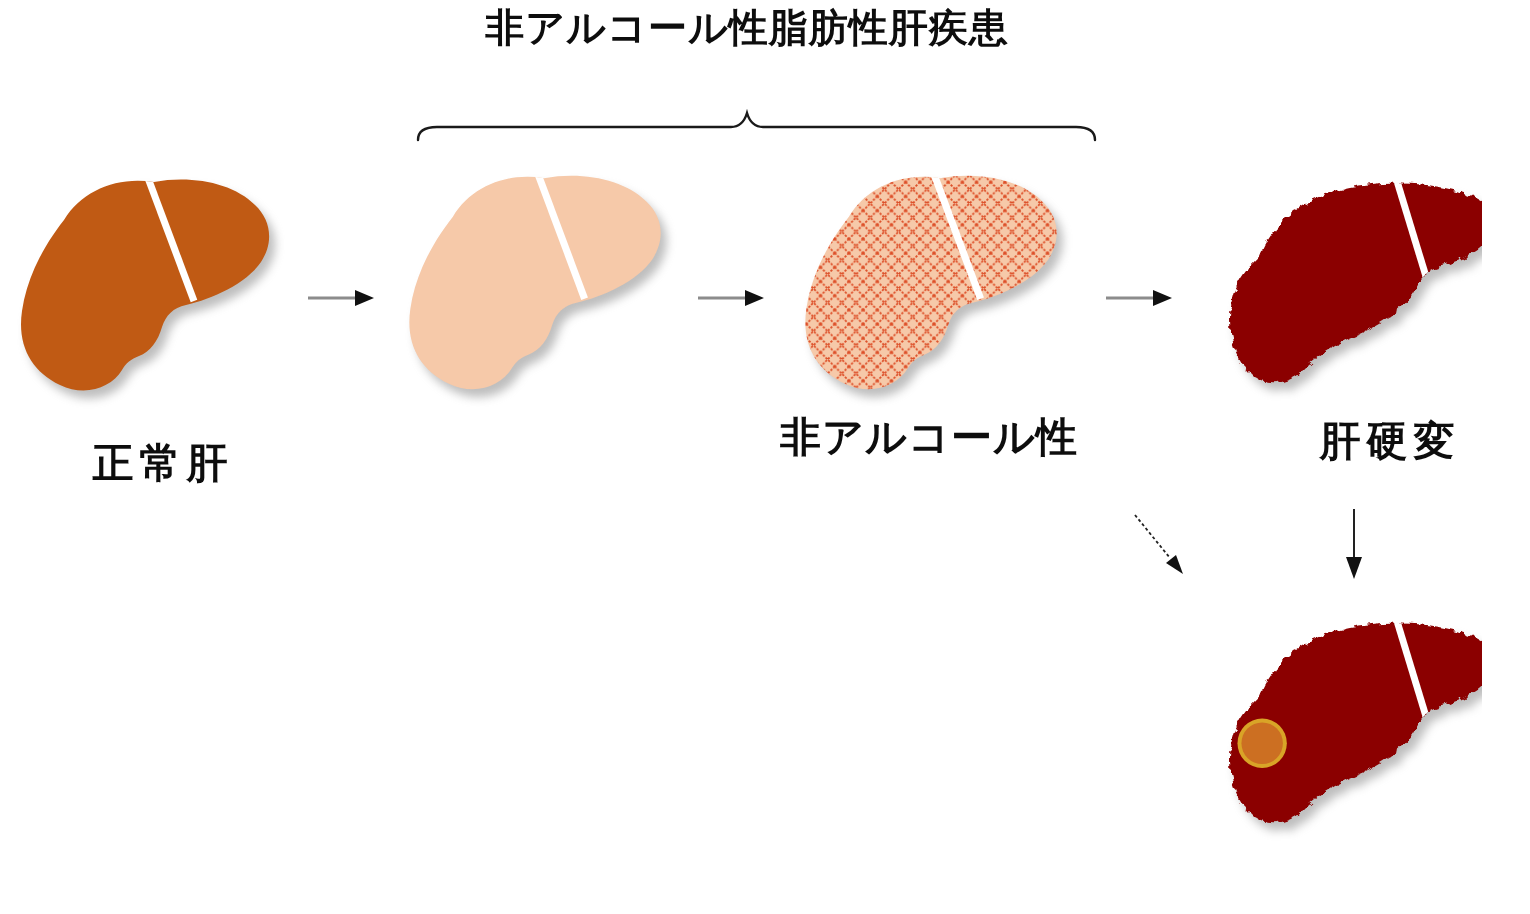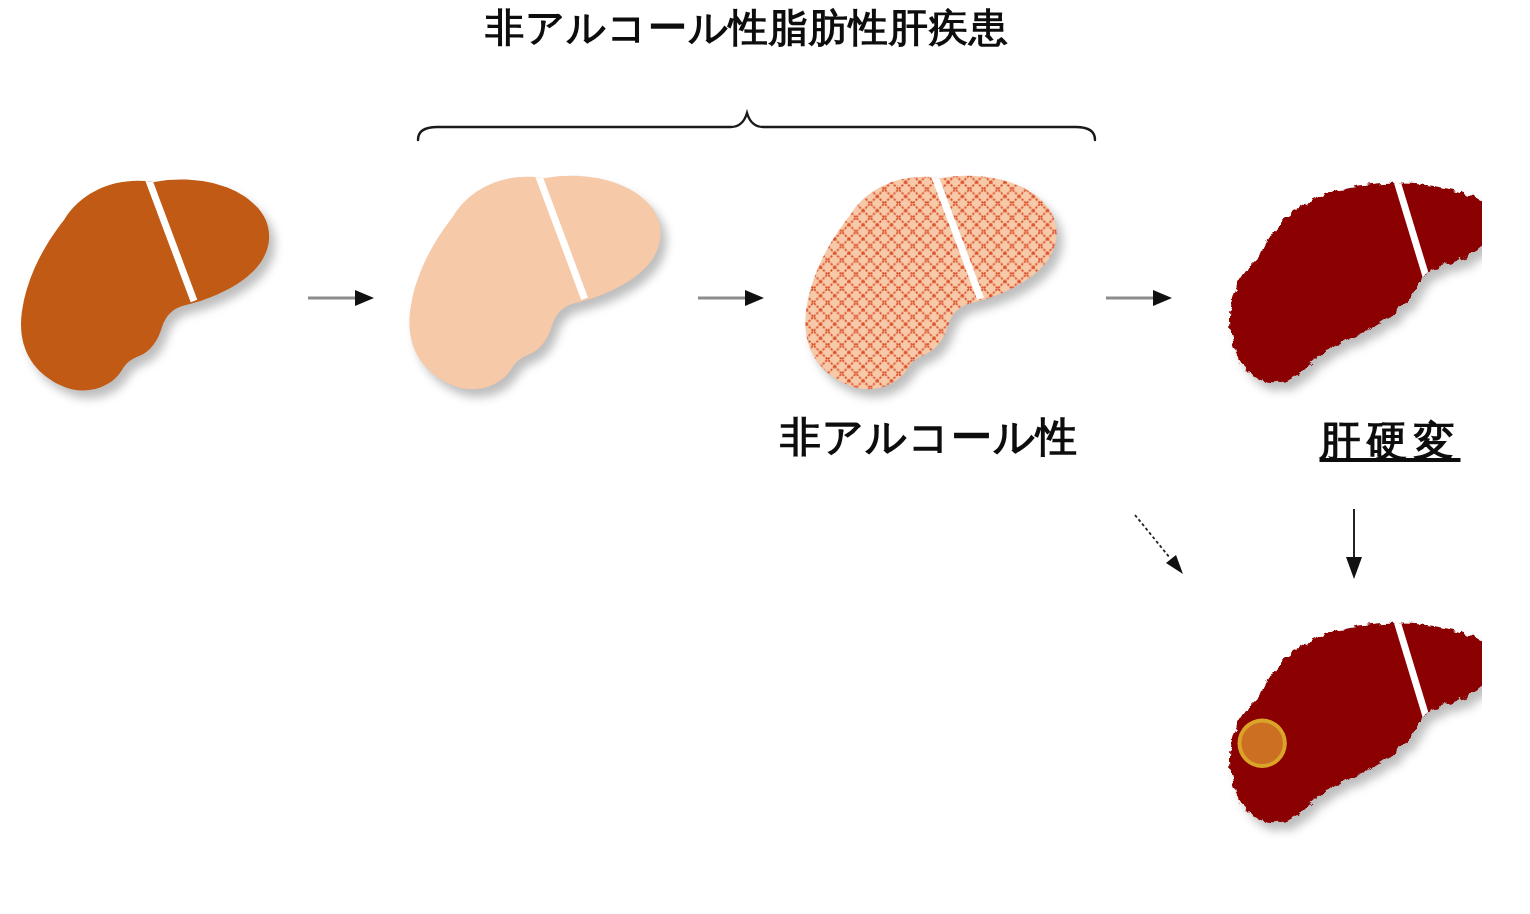--- a/index.html
+++ b/index.html
@@ -62,20 +62,21 @@
   </div>
 
   <svg class="abs" style="left:405px;top:103px;" width="700" height="45" viewBox="0 0 700 45">
     <path d="M 13 37 C 13 28 19 24 32 24 L 326 24 C 334 24 339 20 342 10 C 345 20 350 24 358 24 L 671 24 C 684 24 690 28 690 37" fill="none" stroke-width="2.4" stroke-linecap="round" stroke="#1a1a1a"></path>
   </svg>
 
   <svg class="abs liver" style="left:8px;top:172px;" width="280" height="230" viewBox="0 0 280 230">
     <use href="#liver-smooth" fill="#c05a14"></use>
     <line x1="140" y1="6" x2="186" y2="129" stroke="#ffffff" stroke-width="7" clip-path="url(#clip-smooth)"></line>
   </svg>
+  <div class="abs stage-label wide" style="left:163px;top:438px;">正常肝</div>
 
   <svg class="abs" style="left:305px;top:288px;" width="72" height="20" viewBox="0 0 72 20">
     <line x1="3" y1="10" x2="52" y2="10" stroke-width="3" stroke="#8c8c8c"></line>
     <polygon points="50,2 69,10 50,18" fill="#111111"></polygon>
   </svg>
 
   <svg class="abs liver" style="left:396px;top:168px;" width="284" height="233" viewBox="0 0 280 230">
     <use href="#liver-smooth" fill="#f6c9a9"></use>
     <line x1="140" y1="6" x2="186" y2="129" stroke="#ffffff" stroke-width="7" clip-path="url(#clip-smooth)"></line>
   </svg>
@@ -95,21 +96,21 @@
 
   <svg class="abs" style="left:1103px;top:288px;" width="72" height="20" viewBox="0 0 72 20">
     <line x1="3" y1="10" x2="52" y2="10" stroke-width="3" stroke="#8c8c8c"></line>
     <polygon points="50,2 69,10 50,18" fill="#111111"></polygon>
   </svg>
 
   <svg class="abs liver" style="left:1198px;top:166px;" width="306" height="237" viewBox="0 0 310 240">
     <use href="#liver-rough" filter="url(#roughen)" fill="#8b0101"></use>
     <line x1="200" y1="10" x2="231" y2="112" stroke="#ffffff" stroke-width="7" clip-path="url(#clip-rough)"></line>
   </svg>
-  <div class="abs stage-label wide" style="left:1390px;top:416px;text-decoration:underline;">肝硬変</div>
+  <div class="abs stage-label wide" style="left:1390px;top:416px;">肝硬変</div>
 
   <svg class="abs" style="left:1130px;top:510px;" width="62" height="72" viewBox="0 0 62 72">
     <line x1="5" y1="5" x2="40" y2="48" stroke-width="1.8" stroke-dasharray="3 2.6" stroke="#222222"></line>
     <polygon points="53,64 46,45 36,53" fill="#111111"></polygon>
   </svg>
 
   <svg class="abs" style="left:1343px;top:506px;" width="22" height="76" viewBox="0 0 22 76">
     <line x1="11" y1="3" x2="11" y2="52" stroke-width="2" stroke="#222222"></line>
     <polygon points="11,73 3,51 19,51" fill="#111111"></polygon>
   </svg>

